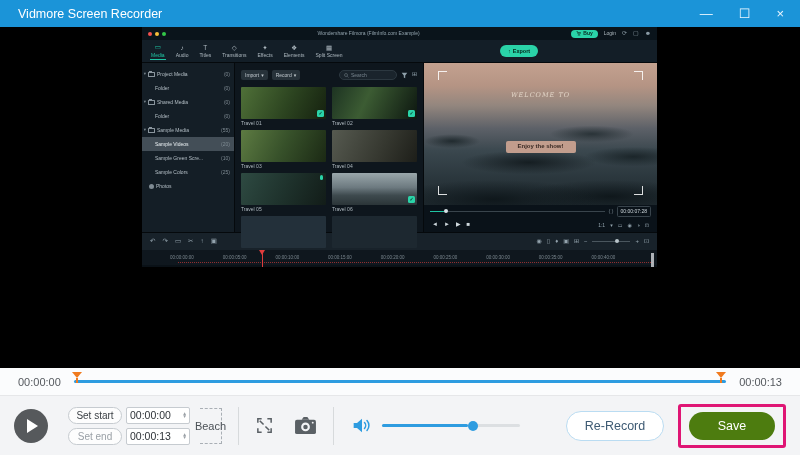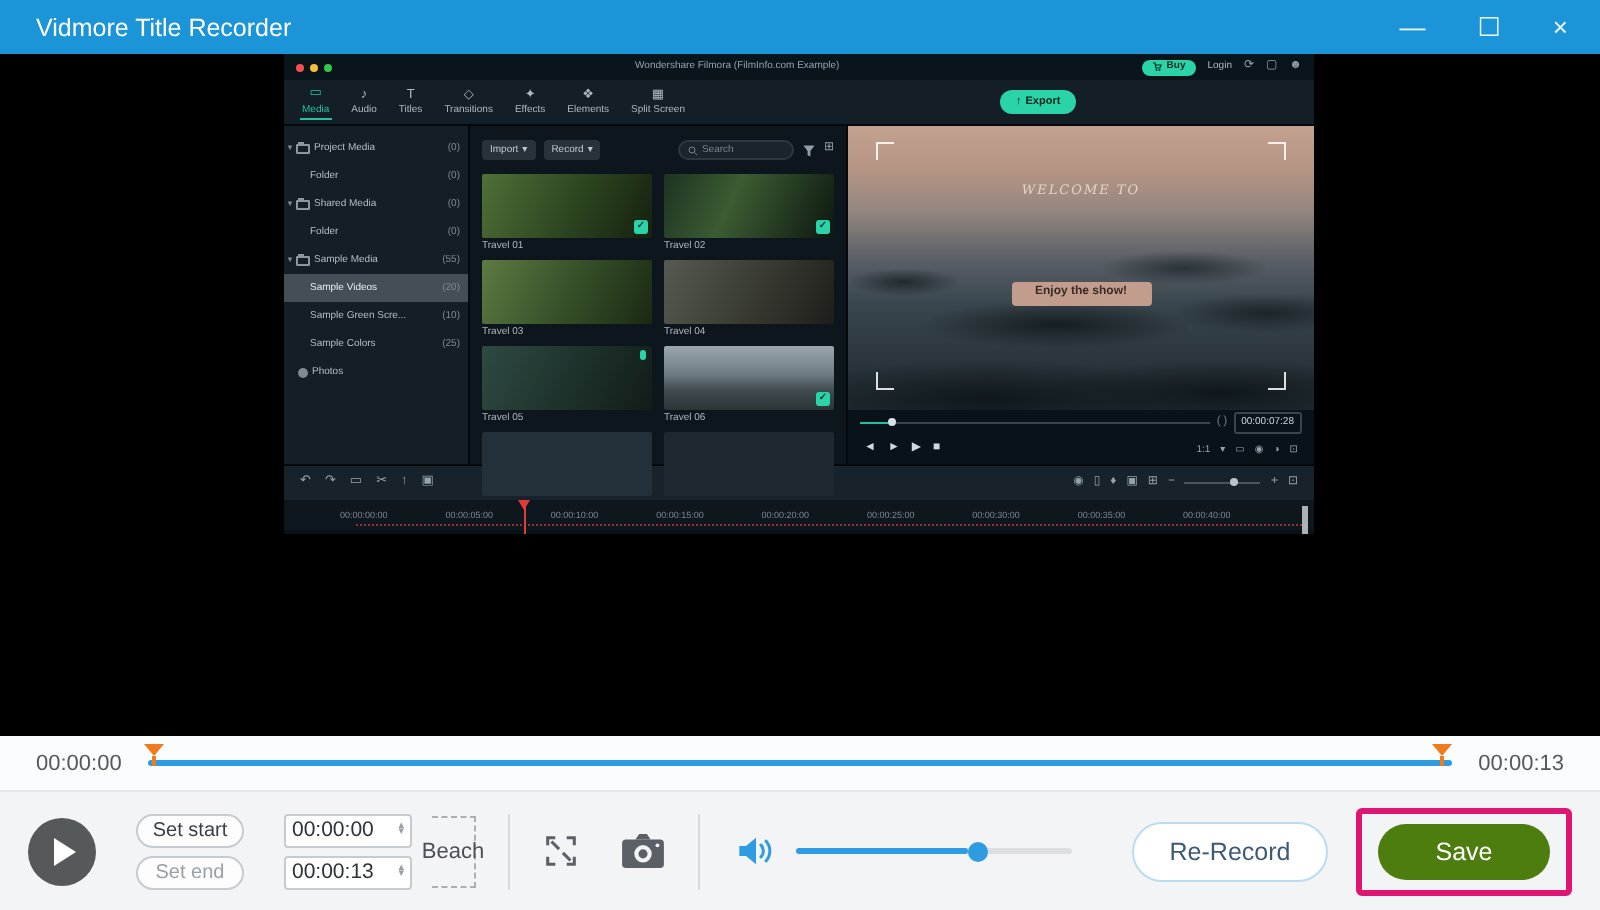--- a/index.html
+++ b/index.html
@@ -120,21 +120,21 @@
   .t-handle { position:absolute; top:-8px; width:10px; height:12px; }
   .t-handle .tri { width:0; height:0; border-left:5px solid transparent; border-right:5px solid transparent; border-top:6px solid #f07a1e; }
   .t-handle .stem { width:2px; height:5px; background:#f07a1e; margin:0 auto; }
   .t-handle.left { left:-2px; } .t-handle.rightH { right:0px; }
 
   
   .controls { height:59px; background:#f3f4f6; display:flex; align-items:center; padding:0 14px; flex:none; }
   .play-btn { width:34px; height:34px; border-radius:50%; background:#56595c; position:relative; flex:none; }
   .play-btn::after { content:""; position:absolute; left:13px; top:10px; border-left:11px solid #fff; border-top:7px solid transparent; border-bottom:7px solid transparent; }
   .set-group { display:flex; flex-direction:column; gap:4px; margin-left:20px; }
-  .set-row { display:flex; gap:20px; align-items:center; }
+  .set-row { display:flex; gap:4px; align-items:center; }
   .set-pill { width:54px; height:17px; border:1px solid #c6cbd0; border-radius:9px; background:#fdfdfd; font-size:10px; color:#3a3f44; display:flex; align-items:center; justify-content:center; }
   .set-pill.dim { color:#9aa0a6; }
   .spinbox { width:64px; height:17px; border:1px solid #c6cbd0; border-radius:2px; background:#fff; display:flex; align-items:center; padding:0 3px; }
   .spinbox .val { font-size:10.5px; color:#2e3338; flex:1; }
   .spin { display:flex; flex-direction:column; line-height:.55; color:#9aa0a6; font-size:5.5px; text-align:center; }
   .clip-marks { width:22px; height:36px; border-top:1px dashed #a9afb5; border-bottom:1px dashed #a9afb5; border-right:1px dashed #a9afb5; margin-left:10px; display:flex; align-items:center; justify-content:center; font-size:11px; color:#4a5056; }
   .vdiv { width:1px; height:38px; background:#d7dadc; margin:0 16px; flex:none; }
   .icon-btn { display:flex; align-items:center; justify-content:center; }
   .vol-group { display:flex; align-items:center; gap:10px; margin-left:2px; }
   .vol-slider { width:138px; height:3px; background:#dcdfe2; border-radius:2px; position:relative; }
@@ -144,21 +144,21 @@
   .rerecord-btn { width:98px; height:30px; border-radius:16px; border:1.5px solid #badcf2; background:#fff; color:#3d5a73; font-size:12.5px; display:flex; align-items:center; justify-content:center; }
   .save-wrap { border:3px solid #df1574; border-radius:3px; padding:5px 8px; margin-left:14px; }
   .save-btn { width:86px; height:28px; border-radius:14px; background:#4d7c0f; color:#fff; font-size:12.5px; display:flex; align-items:center; justify-content:center; }
 </style>
 </head>
 <body>
 
 <div class="app">
 
   <div class="titlebar">
-    <span>Vidmore Title Recorder</span>
+    <span>Vidmore Screen Recorder</span>
     <div class="win-btns">
       <span>—</span>
       <span>☐</span>
       <span>×</span>
     </div>
   </div>
 
   <div class="stage">
     <div class="filmora">
 

